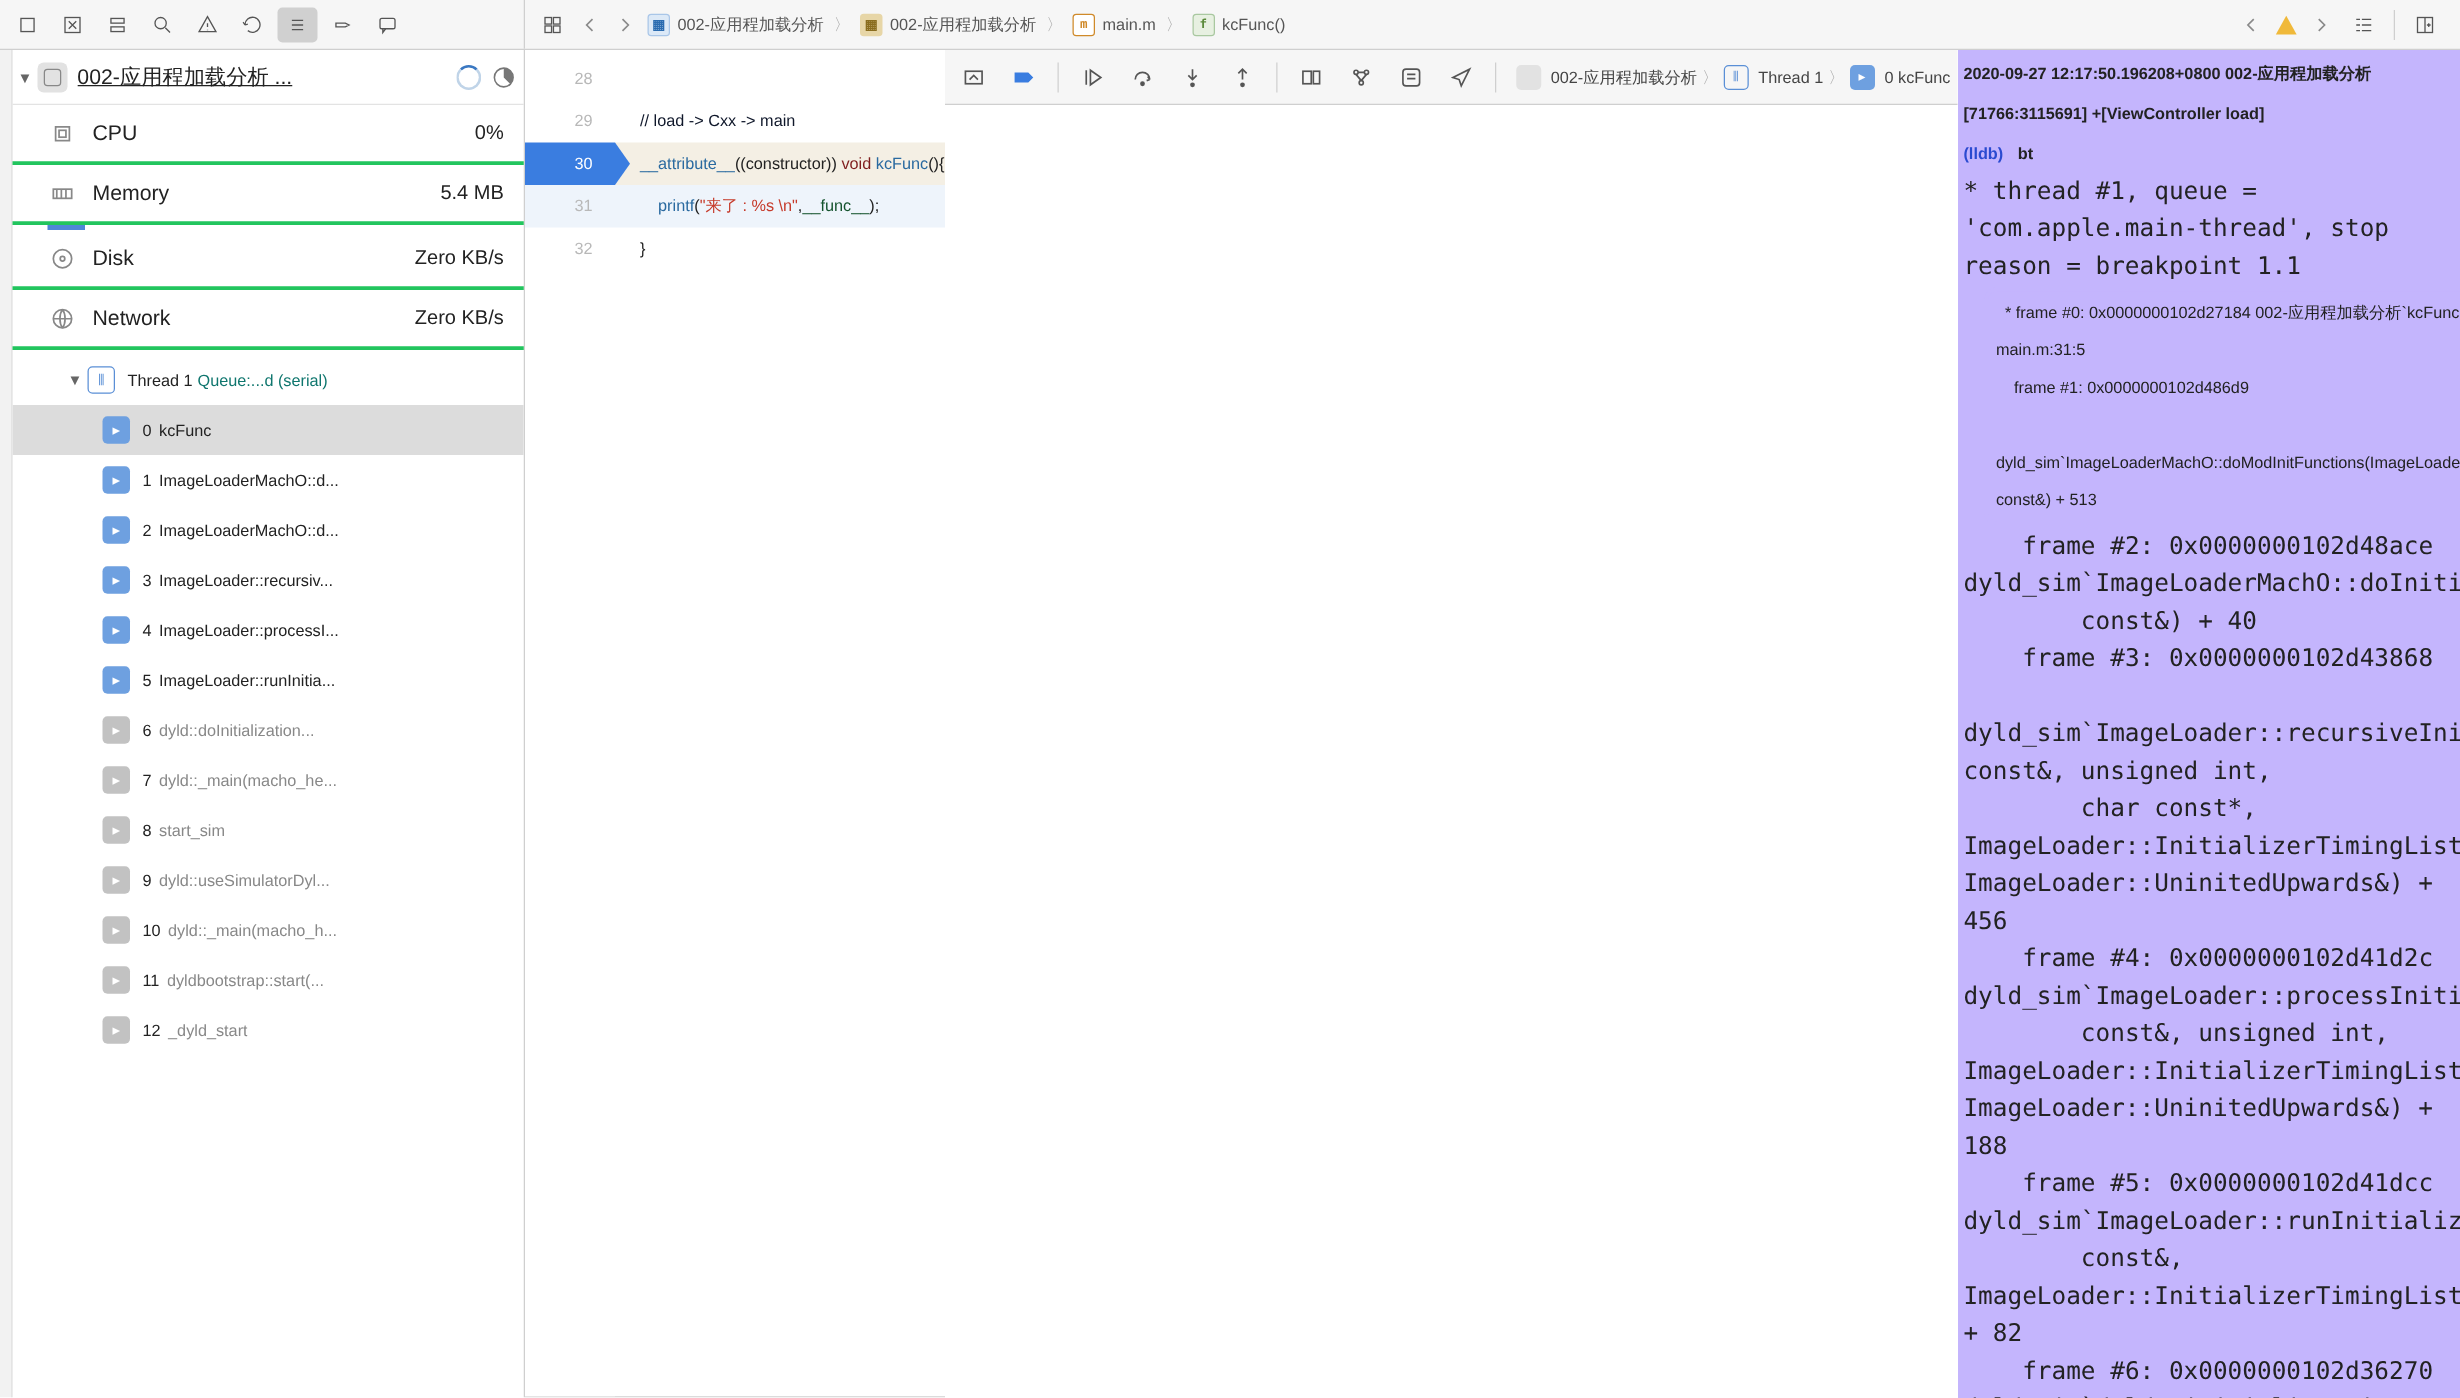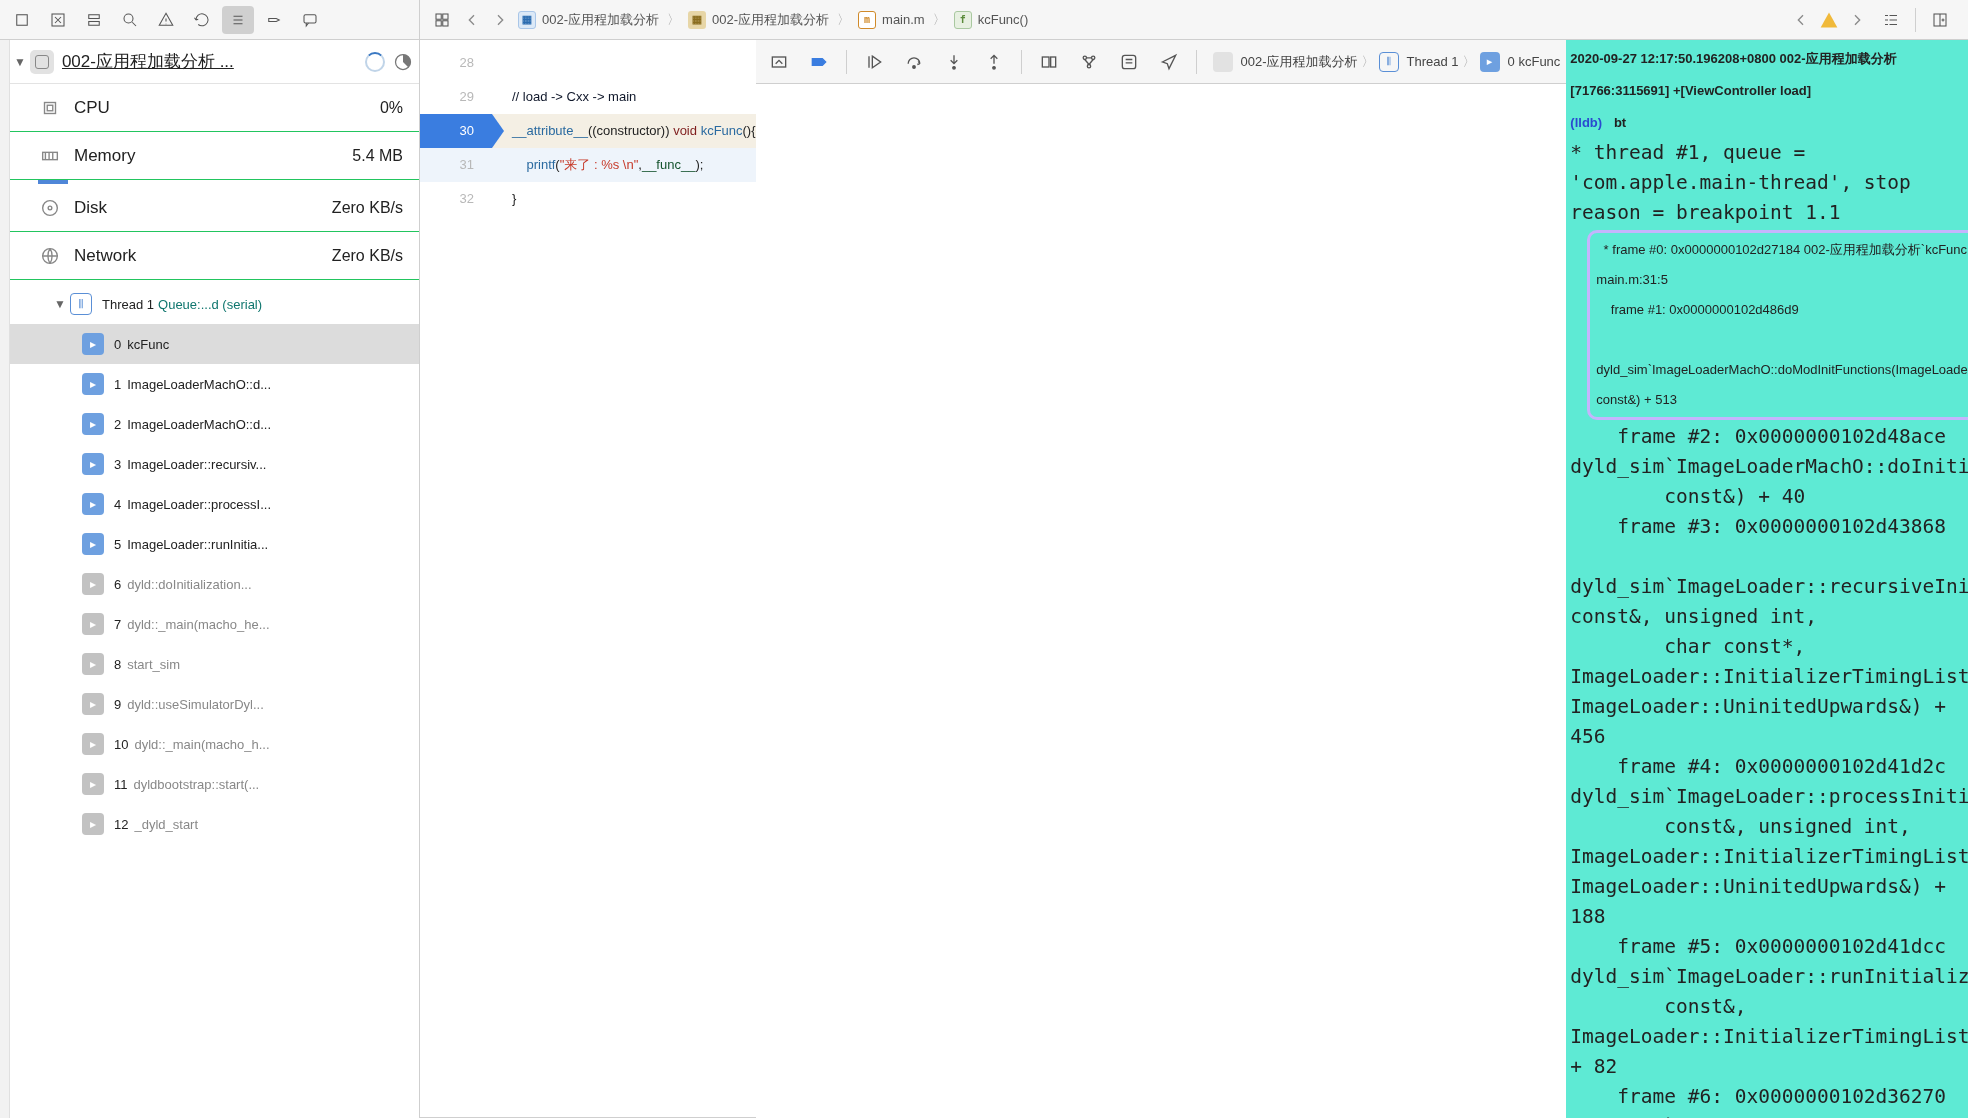--- a/index.html
+++ b/index.html
@@ -35,21 +35,21 @@
 
 .proj-row { display:flex; align-items:center; height:44px; padding:0 6px 0 4px; border-bottom:1px solid #e3e3e3; }
 .proj-row .disc { color:#666; font-size:12px; margin-right:4px; }
 .proj-row .app-icn { width:24px; height:24px; border-radius:5px; background:#e2e2e2; display:flex; align-items:center; justify-content:center; margin-right:8px; }
 .proj-row .app-icn::after { content:""; width:12px; height:12px; border:1.5px solid #888; border-radius:3px; }
 .proj-row .title { flex:1; font-size:17px; font-weight:500; color:#222; white-space:nowrap; overflow:hidden; text-overflow:ellipsis;text-decoration:underline; }
 .spinner { width:20px; height:20px; border:2px solid #c0d4e8; border-top-color:#3a78c2; border-radius:50%; margin-left:6px; }
 .pie { width:20px; height:20px; margin-left:8px; }
 
 
-.metric { display:flex; align-items:center; height:48px; padding:0 16px 0 28px; border-bottom:1px solid #22c55e; }
+.metric { display:flex; align-items:center; height:48px; padding:0 16px 0 28px; border-bottom:3px solid #22c55e; }
 .metric .micon { width:24px; height:24px; margin-right:12px; display:flex; align-items:center; justify-content:center; }
 .metric .mlabel { flex:1; font-size:17px; color:#222; }
 .metric .mval { font-size:16px; color:#222; }
 .metric-bar { height:4px; background:transparent; }
 .metric-bar .fill { height:100%; }
 
 
 .tree { flex:1; overflow:auto; padding-top:4px; }
 .trow { display:flex; align-items:center; height:40px; padding-left:8px; font-size:17px; color:#222; white-space:nowrap; }
 .trow .disc { width:16px; color:#666; font-size:12px; }
@@ -92,21 +92,21 @@
 .dbgbtn svg { width:20px; height:20px; stroke:#555; fill:none; stroke-width:1.6; }
 .dbgbtn.blue svg { fill:#3a7de0; stroke:#3a7de0; }
 .dbgsep { width:1px; height:24px; background:#cfcfcf; margin:0 4px; }
 .dbgcrumbs { display:flex; align-items:center; gap:2px; font-size:16px; color:#444; margin-left:6px; }
 .dbgcrumbs .ci { width:20px; height:20px; border-radius:4px; margin-right:6px; display:flex; align-items:center; justify-content:center; font-size:11px; }
 .dbgcrumbs .ci.app { background:#e2e2e2; }
 .dbgcrumbs .ci.th { border:1.5px solid #5a8fd6; color:#5a8fd6; }
 .dbgcrumbs .ci.fr { background:#6ea0e0; color:#fff; }
 
 
-.console { flex:1; overflow:auto; background:#5eead4; font-family:"SF Mono",Menlo,monospace; font-size:19.5px; line-height:30px; padding:2px 4px 10px 4px; white-space:pre-wrap; }
+.console { flex:1; overflow:auto; background:#c4b5fd; font-family:"SF Mono",Menlo,monospace; font-size:19.5px; line-height:30px; padding:2px 4px 10px 4px; white-space:pre-wrap; }
 .console .b { font-weight:700; }
 .console .prompt { color:#2a4ad0; font-weight:700; }
 .redbox { border:3px solid #c4b5fd; border-radius:10px; padding:2px 6px; margin:2px 17px; display:inline-block; }
 </style>
 </head>
 <body>
 
 <div class="root">
 
   <div class="topbar">

